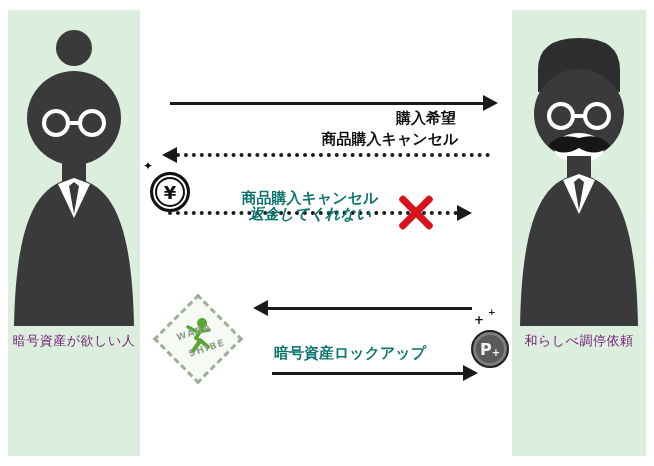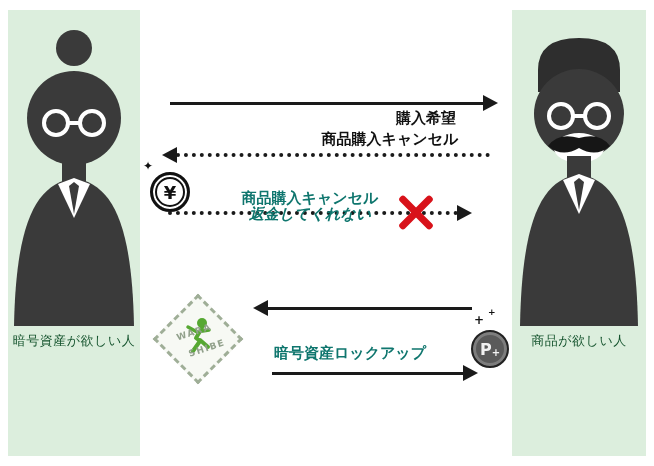--- a/index.html
+++ b/index.html
@@ -5,21 +5,21 @@
   * { margin:0; padding:0; box-sizing:border-box; }
   html,body { background:#ffffff; font-family:"DejaVu Sans", sans-serif; }
   .canvas { position:relative; width:654px; height:466px; background:#ffffff; overflow:hidden; }
 
   
   .panel { position:absolute; top:10px; height:446px; background:#dceedd; }
   .panel.left  { left:8px;  width:132px; }
   .panel.right { left:512px; width:134px; }
   .figure { position:absolute; top:16px; left:0; width:100%; height:300px; }
   .panel-label { position:absolute; top:322px; left:0; width:100%; text-align:center;
-                 font-size:13px; color:#14532d; letter-spacing:.5px; }
+                 font-size:13px; color:#701a75; letter-spacing:.5px; }
 
   
   .flow-label { position:absolute; font-weight:bold; font-size:15px; text-align:center;
                 color:#111; white-space:nowrap; width:180px; }
   .flow-label.red { color:#0f766e; }
 
   
   .arrow { position:absolute; height:18px; }
   .arrow .shaft { position:absolute; top:8px; left:0; right:14px; border-top:3px solid #1a1a1a; }
   .arrow.dotted .shaft { border-top:4px dotted #1a1a1a; top:7px; }
@@ -84,21 +84,21 @@
       <circle cx="49" cy="90" r="12" fill="none" stroke="#ffffff" stroke-width="4"></circle>
       <circle cx="85" cy="90" r="12" fill="none" stroke="#ffffff" stroke-width="4"></circle>
       <line x1="60" y1="90" x2="74" y2="90" stroke="#ffffff" stroke-width="4"></line>
       <ellipse cx="67" cy="122" rx="25" ry="15" fill="#ffffff"></ellipse>
       <path d="M67,112 Q46,106 36,120 Q50,132 67,122 Q84,132 98,120 Q88,106 67,112 Z" fill="#161616"></path>
       <rect x="55" y="130" width="24" height="24" fill="#3a3a3a"></rect>
       <path d="M67,148 C30,154 10,192 8,300 L126,300 C124,192 104,154 67,148 Z" fill="#3a3a3a"></path>
       <path d="M51,154 L67,188 L83,154 L67,148 Z" fill="#ffffff"></path>
       <path d="M62,156 L67,184 L72,156 L67,152 Z" fill="#3a3a3a"></path>
     </svg>
-    <div class="panel-label">商品が欲しい人</div>
+    <div class="panel-label">和らしべ調停依頼</div>
   </div>
 
   <div class="flow-label" style="left:336px; top:76px;margin-top:33px;">購入希望</div>
   <div class="arrow solid" style="left:170px; top:94px; width:328px;">
     <span class="shaft"></span>
     <span class="head"></span>
   </div>
 
   <div class="flow-label" style="left:300px; top:130px;">商品購入キャンセル</div>
   <div class="arrow dotted to-left" style="left:162px; top:146px; width:328px;">

